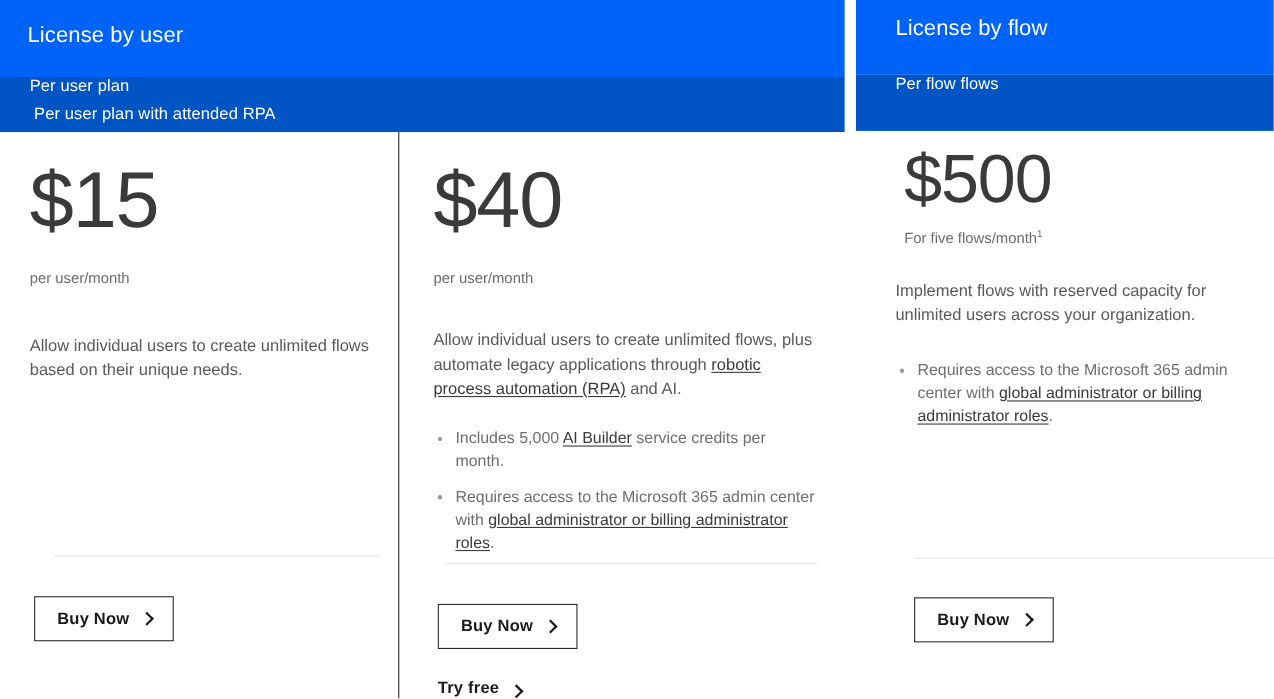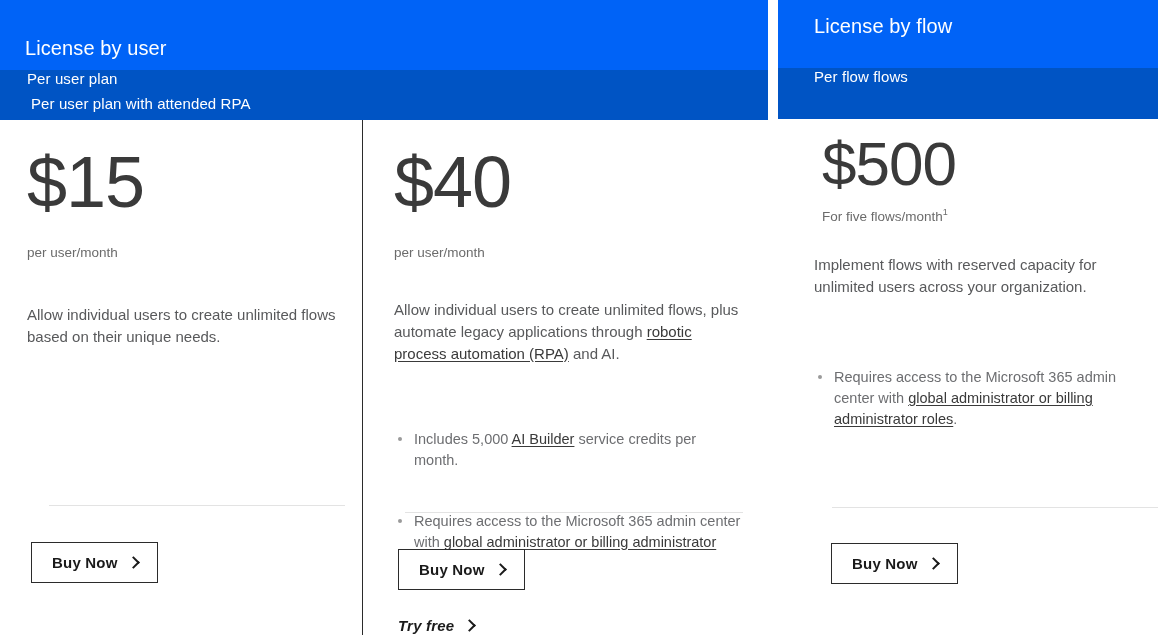--- a/index.html
+++ b/index.html
@@ -33,21 +33,21 @@
   .panel-user { width: 768px; }
   .panel-gap  { width: 10px; background: #ffffff; flex: 0 0 10px; }
   .panel-flow { width: 380px; }
 
   
   .banner {
     background: #0063f7;
     color: #ffffff;
     box-sizing: border-box;
   }
-  .panel-user .banner { height: 70px; padding: 16px 0 0 25px; }
+  .panel-user .banner { height: 70px; padding: 0 0 0 25px; }
   .panel-flow .banner { height: 68px; padding: 0 0 0 36px; }
 
   .banner-title {
     font-size: 20px;
     font-weight: 400;
     line-height: 1;
     letter-spacing: .1px;
     margin: 0;
     position: relative;
   }
@@ -145,21 +145,20 @@
     line-height: 21px;
     color: #6d6e71;
   }
   .col-2 .bullets { padding-top: 24px; }
   .col-3 .bullets { padding-top: 29px; }
 
   .bullets li {
     position: relative;
     padding-left: 20px;
     margin-bottom: 11px;
-    margin-top: 40px;
   }
   .bullets li::before {
     content: "";
     position: absolute;
     left: 4px;
     top: 8px;
     width: 4px;
     height: 4px;
     border-radius: 50%;
     background: #9a9a9a;
@@ -216,31 +215,30 @@
     height: 7px;
     border-right: 2px solid #1a1a1a;
     border-top: 2px solid #1a1a1a;
     transform: rotate(45deg);
     position: relative;
     top: 0px;
   }
 
   .tryfree {
     display: inline-flex;
-    align-items: center;
+    align-items: flex-end;
     gap: 11px;
     font-size: 15px;
     font-weight: 700;
     color: #1a1a1a;
     text-decoration: none;
     letter-spacing: .2px;
     line-height: 1;
     margin-top: 28px;
     cursor: pointer;
-    font-style: italic;
   }
 </style>
 </head>
 <body>
 
 <div id="stage">
 
   <section class="panel panel-user">
 
     <div class="banner">

